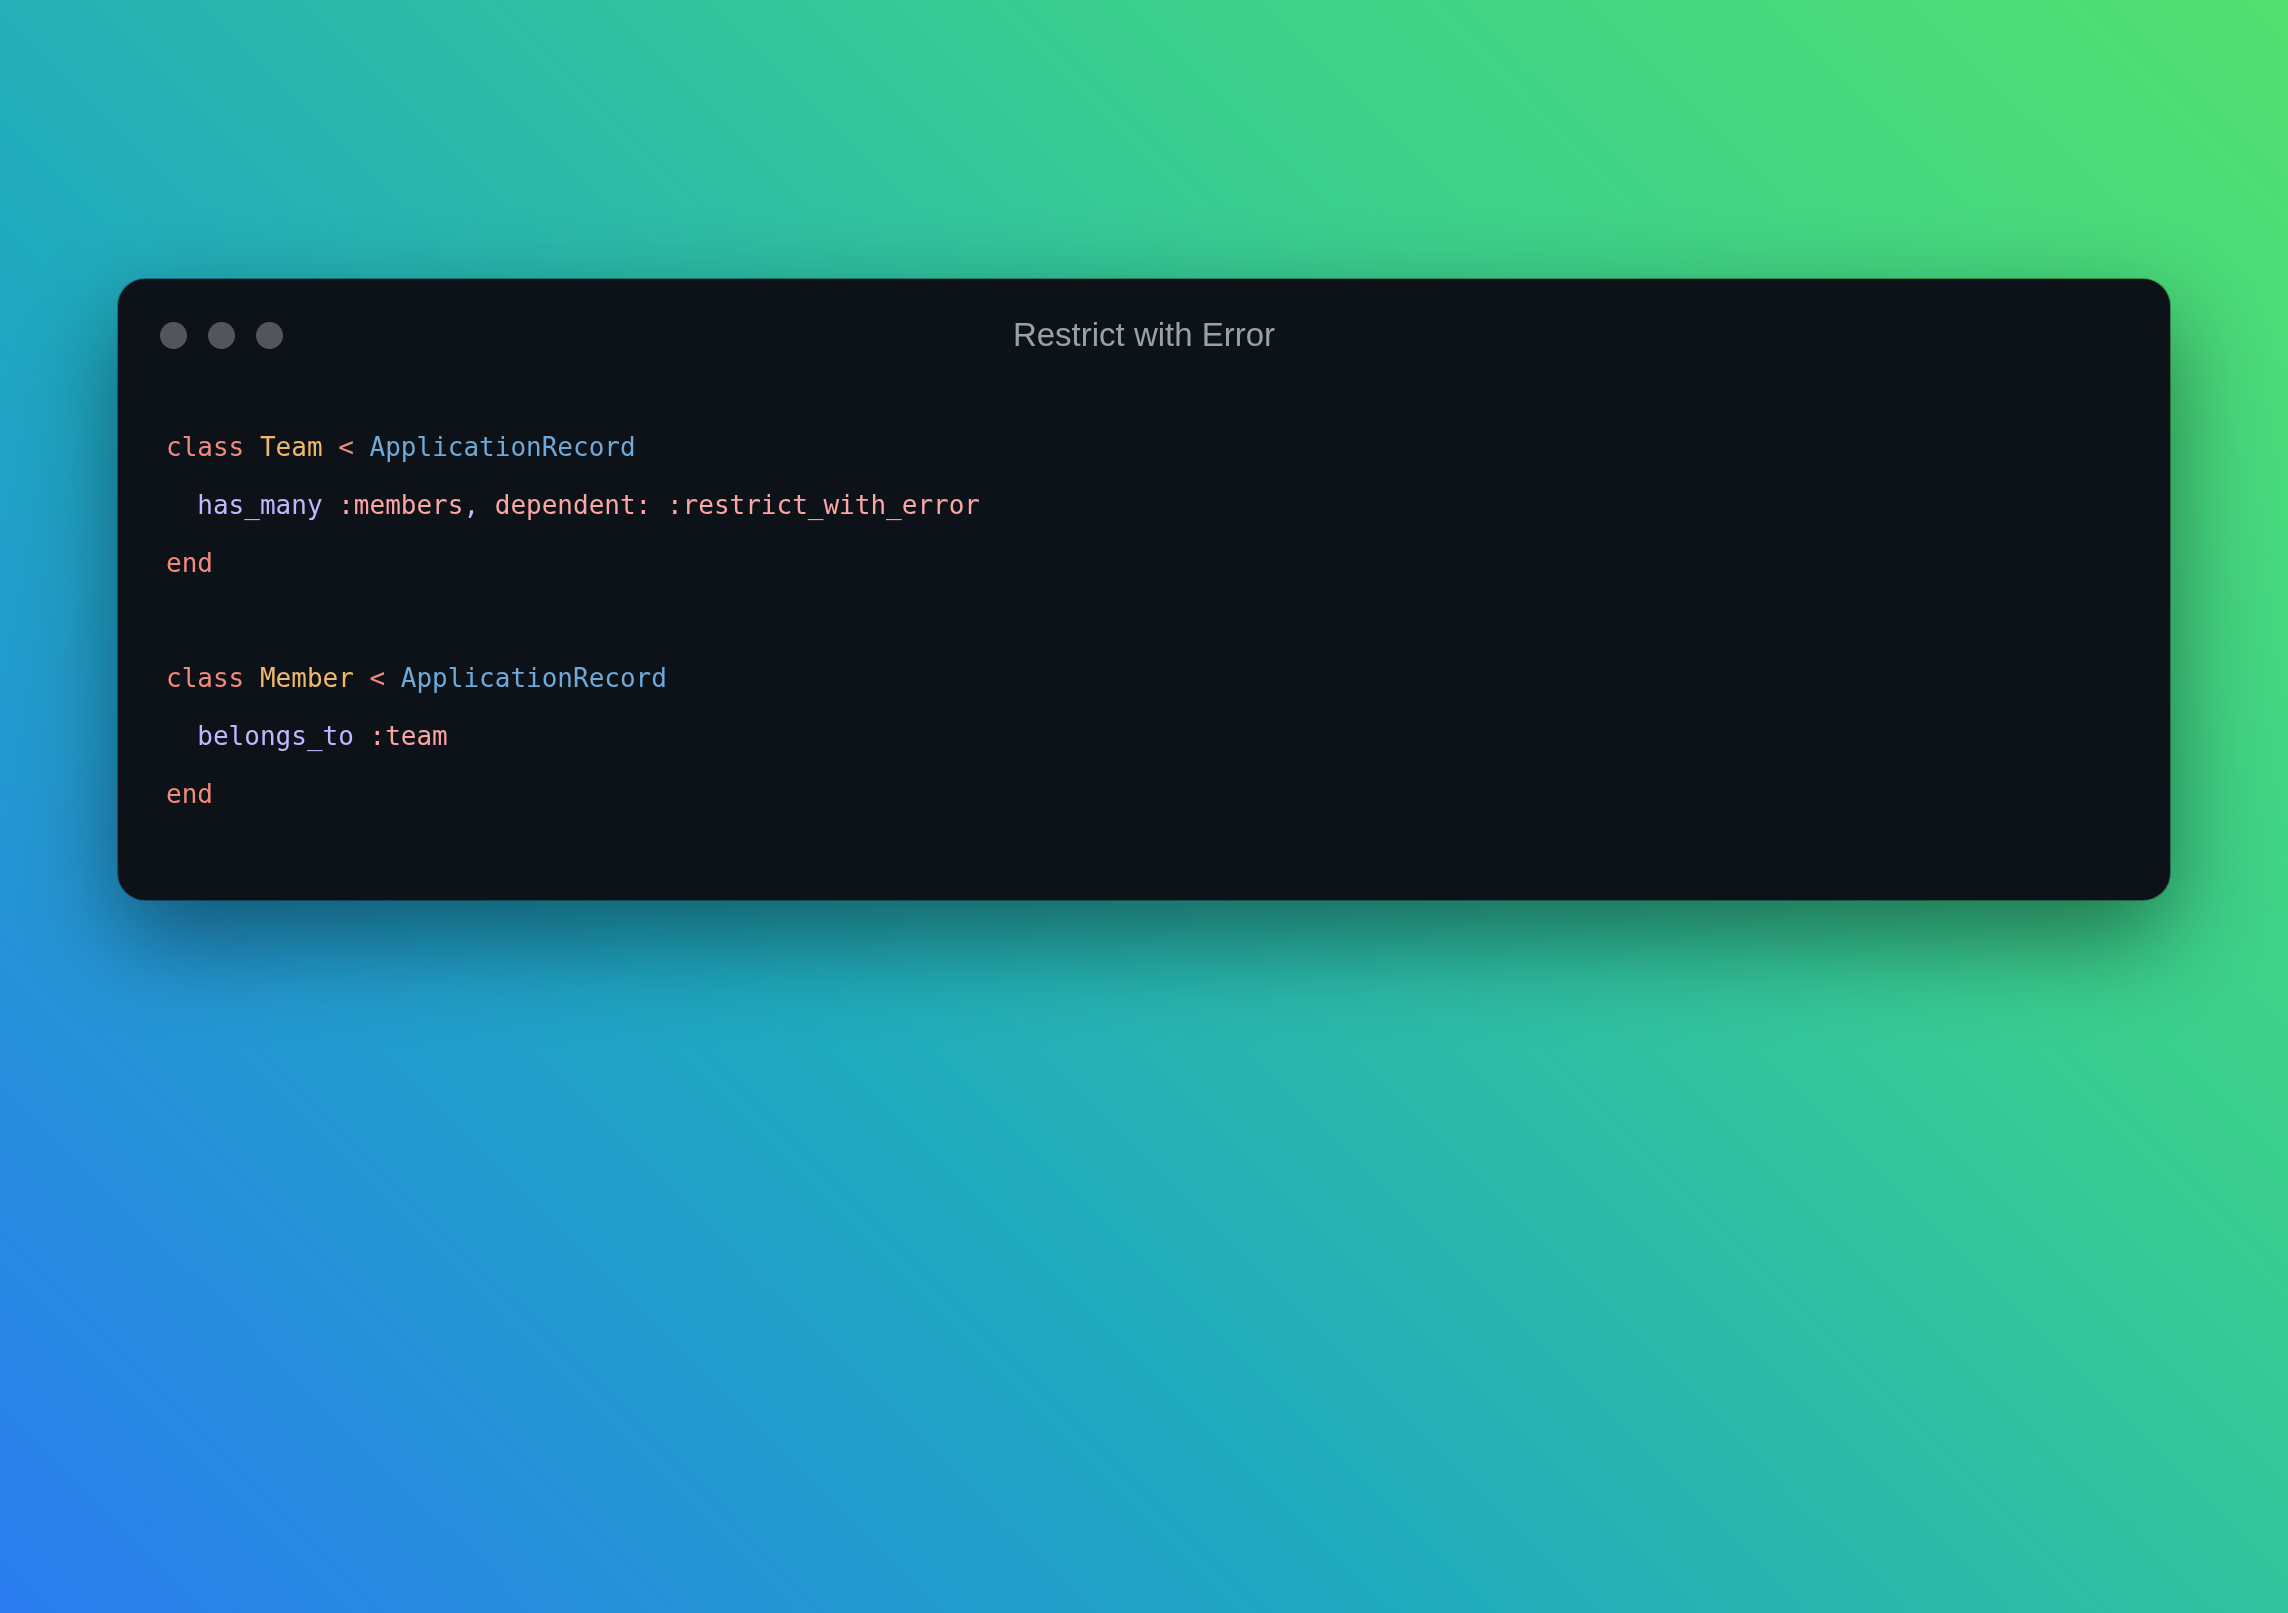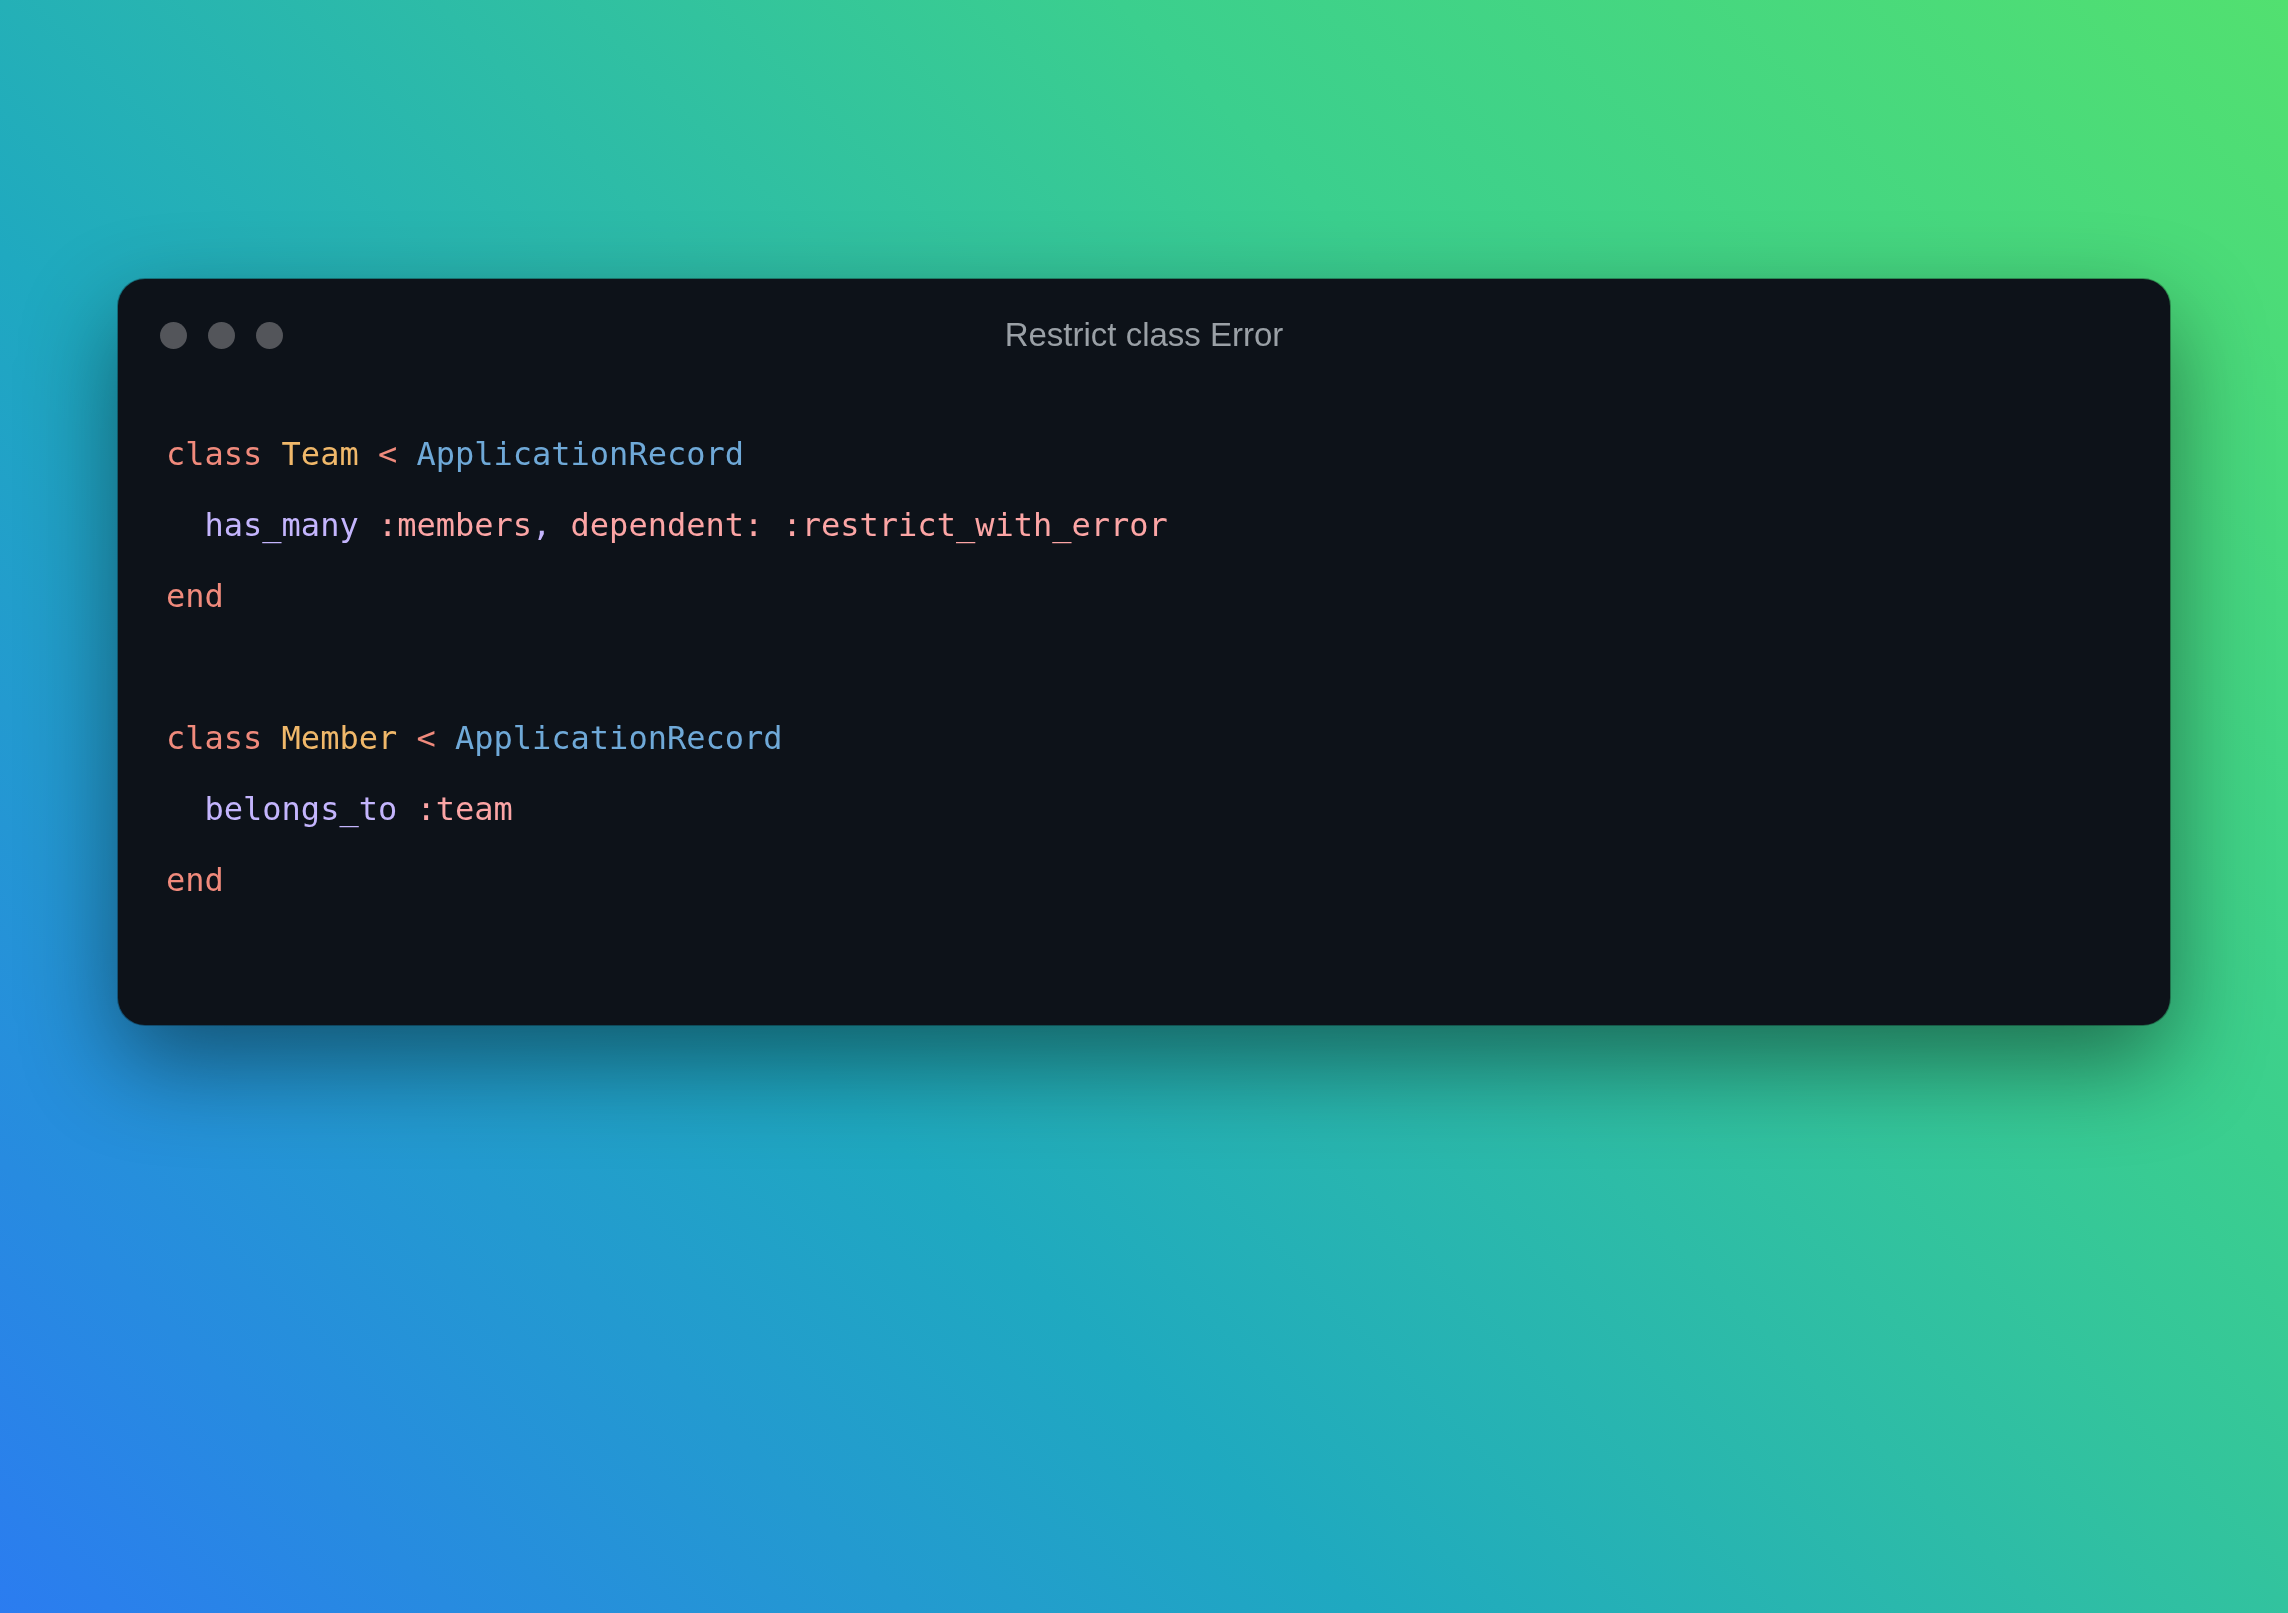--- a/index.html
+++ b/index.html
@@ -44,23 +44,23 @@
   .title {
     position: absolute;
     left: 0; right: 0;
     text-align: center;
     color: #9aa0a6;
     font-size: 33px;
     font-weight: 400;
     pointer-events: none;
   }
   .code {
-    padding: 38px 48px 108px 48px;
+    padding: 38px 48px 77px 48px;
     font-family: "SF Mono", ui-monospace, Menlo, Consolas, monospace;
-    font-size: 32px;
+    font-size: 26px;
     line-height: 2.22;
     white-space: pre;
     color: #cdd3dc;
   }
   .kw   { color: #f08a7c; }   
   .cls  { color: #f0b86a; }   
   .op   { color: #f08a7c; }   
   .type { color: #6fa9d8; }   
   .sym  { color: #fca5a5; }   
   .plain{ color: #c4b5fd; }   
@@ -68,17 +68,17 @@
 </head>
 <body>
 
 <div class="window">
   <div class="titlebar">
     <div class="traffic-lights">
       <div class="dot"></div>
       <div class="dot"></div>
       <div class="dot"></div>
     </div>
-    <div class="title">Restrict class Error</div>
+    <div class="title">Restrict with Error</div>
   </div>
   <div class="code" id="code-block"><div><span class="kw">class </span><span class="cls">Team</span><span class="plain"> </span><span class="op">&lt;</span><span class="plain"> </span><span class="type">ApplicationRecord</span></div><div><span class="plain">  has_many </span><span class="sym">:members</span><span class="plain">, </span><span class="sym">dependent:</span><span class="plain"> </span><span class="sym">:restrict_with_error</span></div><div><span class="kw">end</span></div><div>&nbsp;</div><div><span class="kw">class </span><span class="cls">Member</span><span class="plain"> </span><span class="op">&lt;</span><span class="plain"> </span><span class="type">ApplicationRecord</span></div><div><span class="plain">  belongs_to </span><span class="sym">:team</span></div><div><span class="kw">end</span></div></div>
 </div>
 
 
 </body></html>

